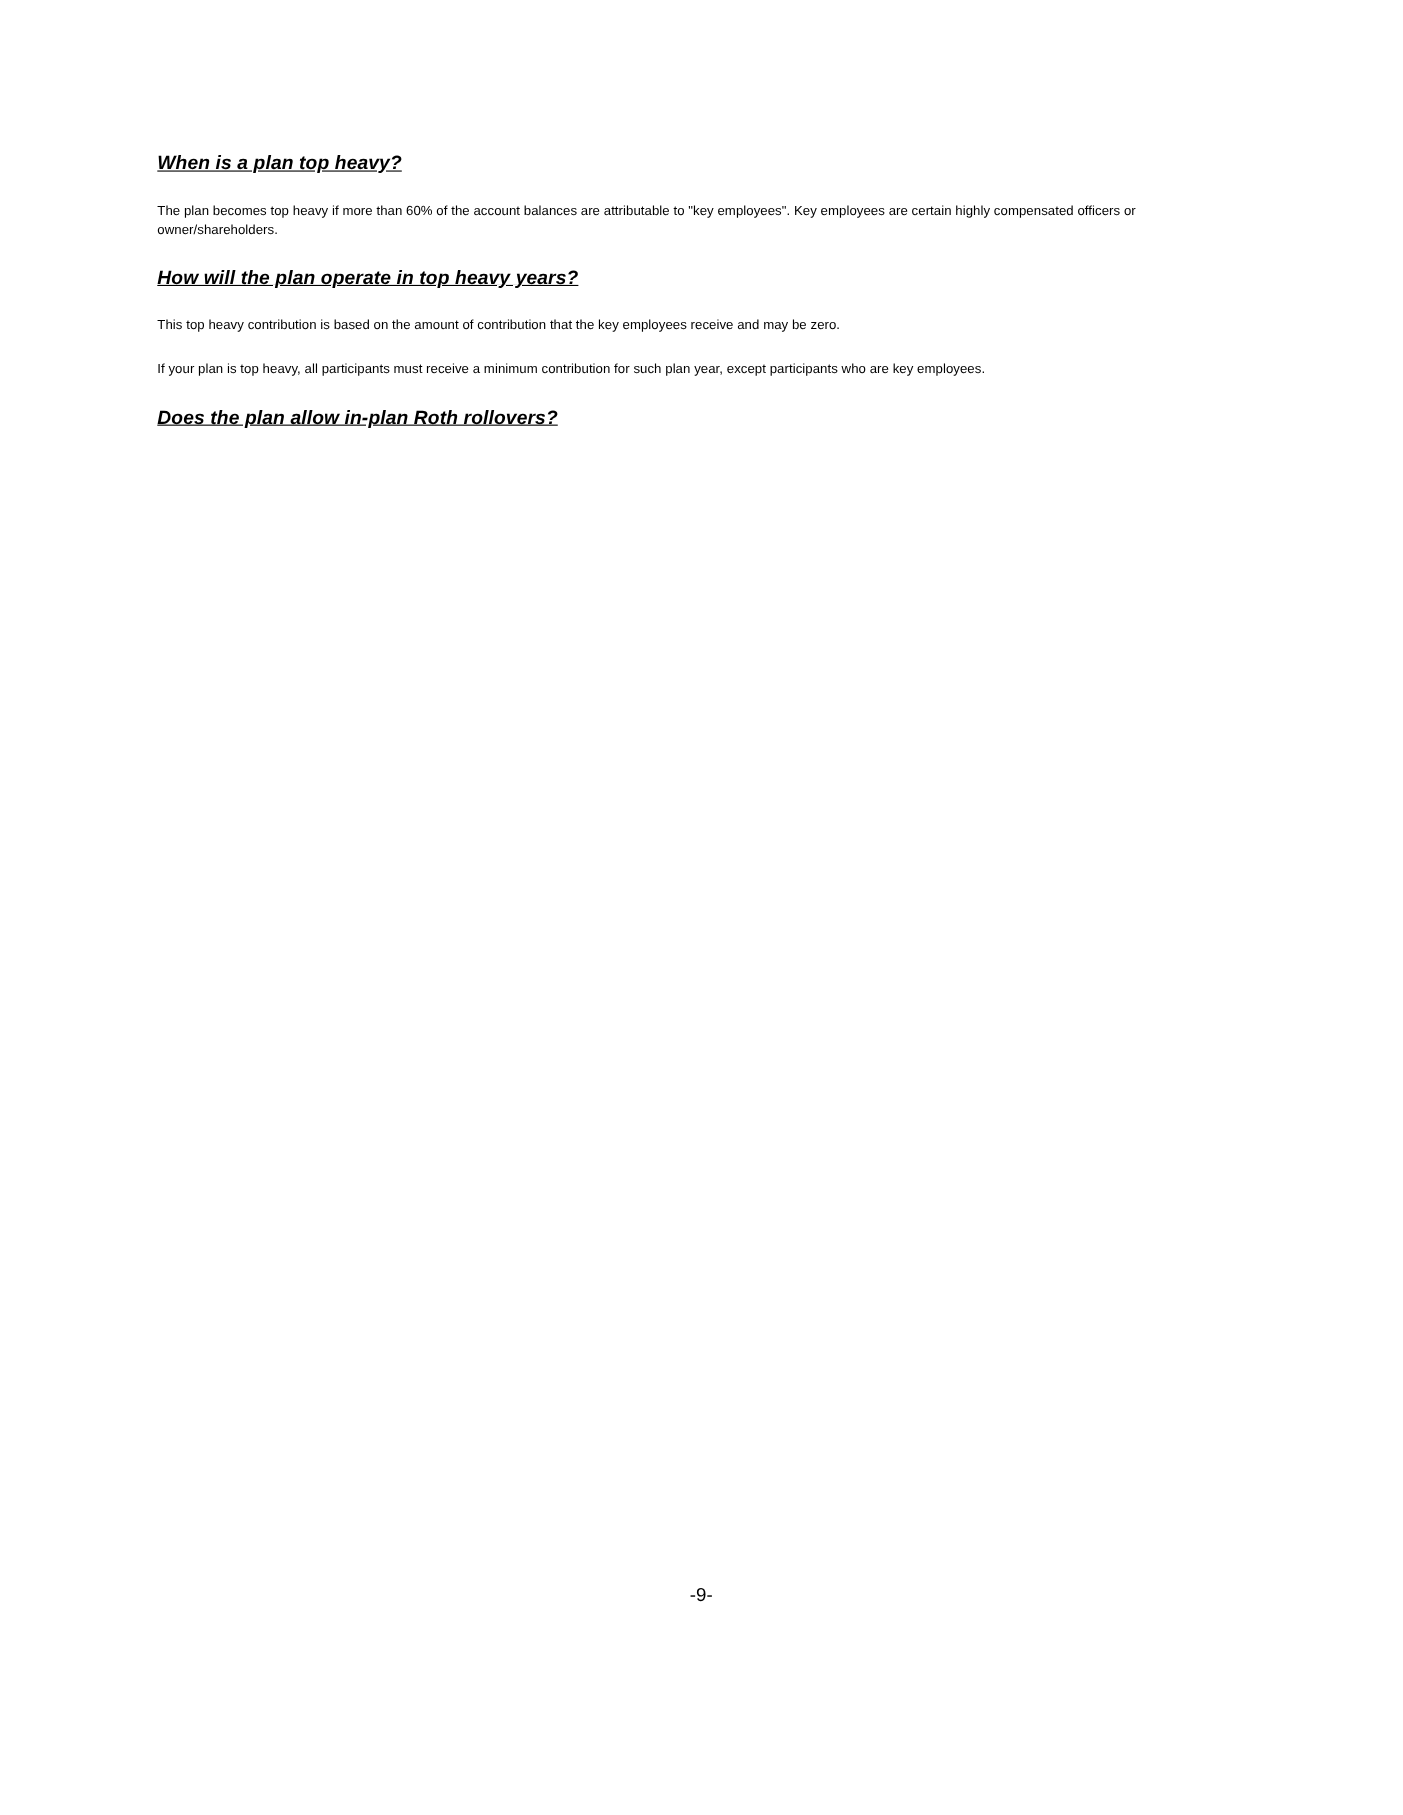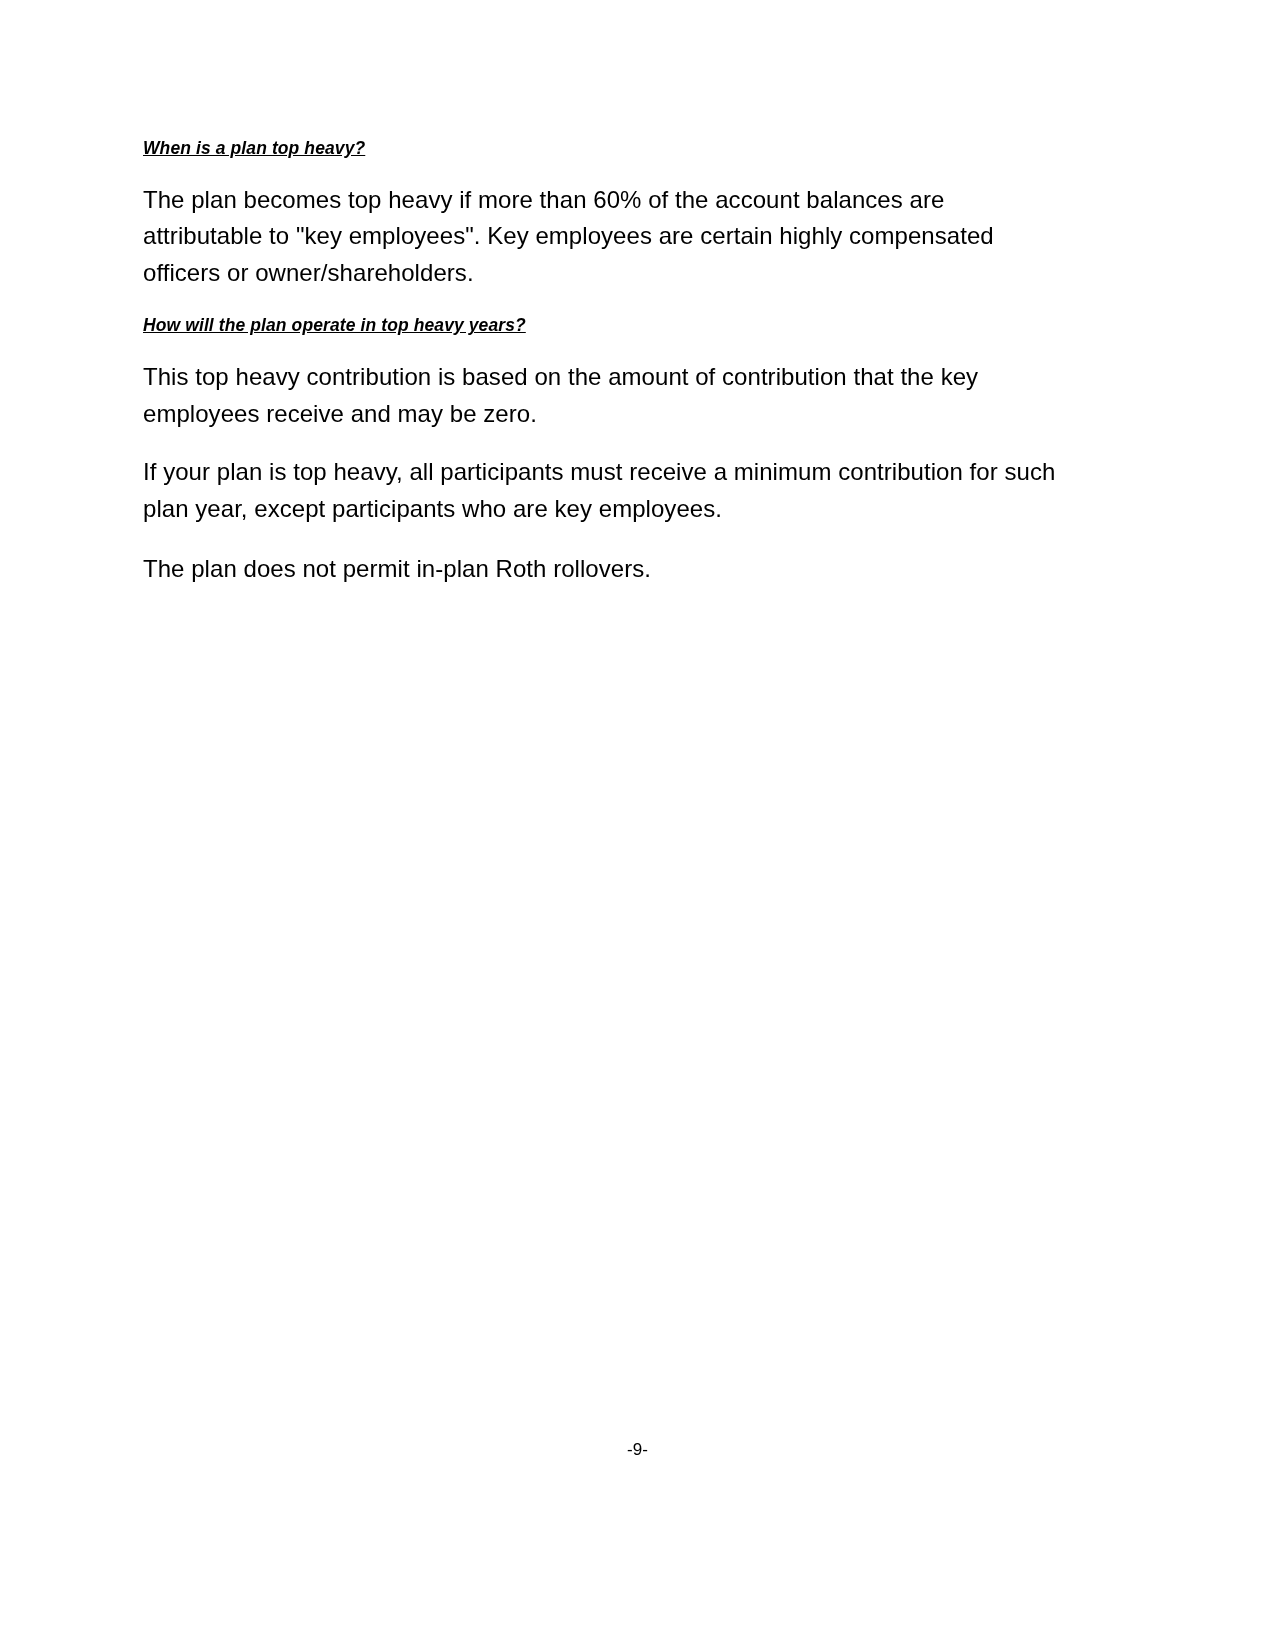--- a/index.html
+++ b/index.html
@@ -28,21 +28,21 @@
   .heading {
     font-size: 17.5px;
     font-weight: bold;
     font-style: italic;
     text-decoration: underline;
     letter-spacing: 0.1px;
     margin: 0;
     line-height: 1.25;
   }
   .para {
-    font-size: 24px;
+    font-size: 12px;
     line-height: 1.52;
     margin: 0;
     letter-spacing: 0.05px;
   }
   .block {
     margin-bottom: 24px;
   }
   .block-heading {
     margin-bottom: 22px;
   }
@@ -79,24 +79,24 @@
     </div>
 
     <div class="block block-tight">
       <p class="para">This top heavy contribution is based on the amount of contribution that the key employees receive and may be zero.</p>
     </div>
 
     <div class="block">
       <p class="para">If your plan is top heavy, all participants must receive a minimum contribution for such plan year, except participants who are key employees.</p>
     </div>
 
+    <div class="block block-heading">
+      <div class="heading">Does the plan allow in-plan Roth rollovers?</div>
+    </div>
 
-    <div class="block">
-      <p class="para">The plan does not permit in-plan Roth rollovers.</p>
-    </div>
 
   </div>
 
   <div class="footer">
     <span>-9-</span>
   </div>
 
 </div>
 
 </body></html>

